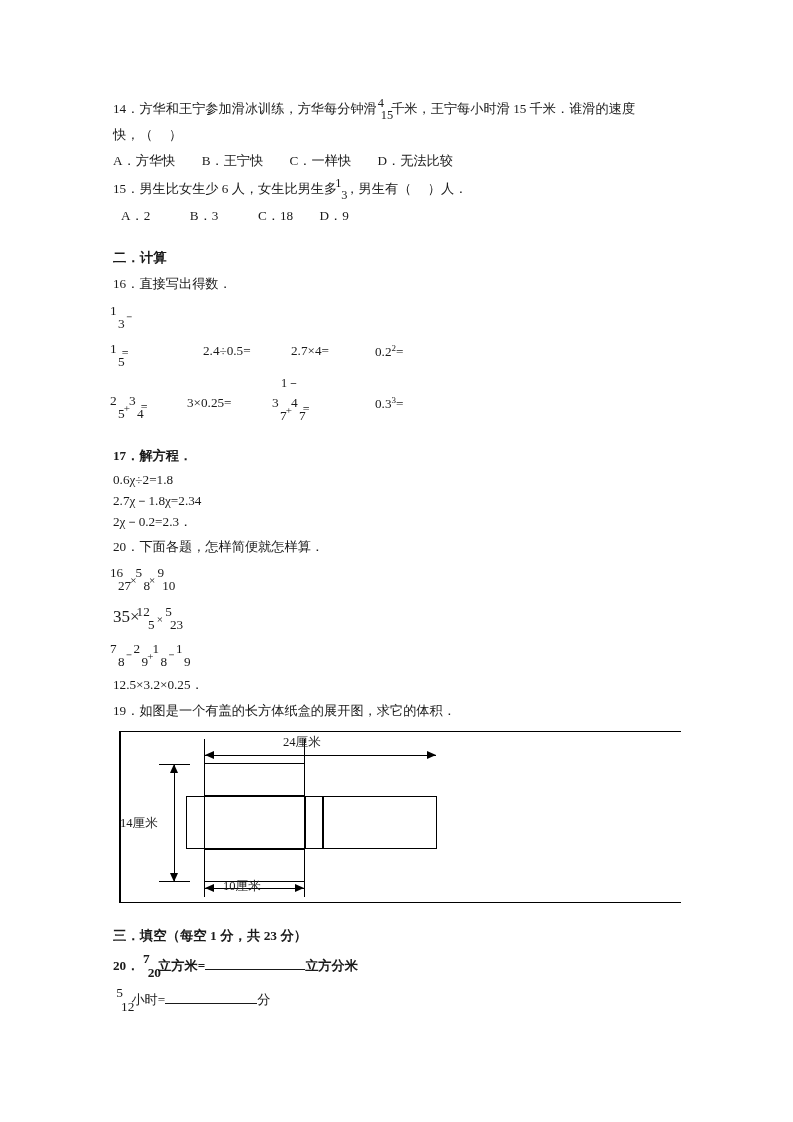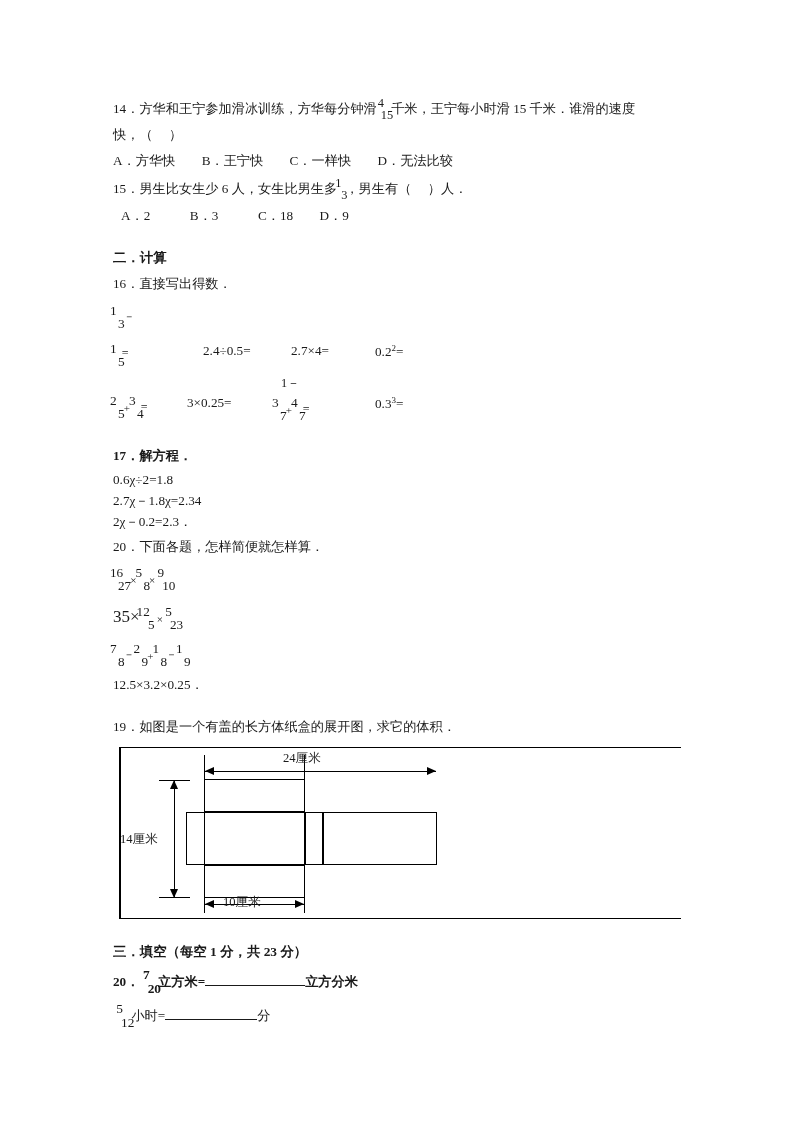--- a/index.html
+++ b/index.html
@@ -232,21 +232,21 @@
     <div class="expr">
       <span style="font-size:17px;font-family:Liberation Serif, serif;">35×</span><span class="frac frac-lg"><span class="num">12</span><span class="den">5</span></span><span class="op" style="font-size:11px;">×</span><span class="frac frac-lg"><span class="num">5</span><span class="den">23</span></span>
     </div>
 
     <div class="expr">
       <span class="frac frac-lg"><span class="num">7</span><span class="den">8</span></span><span class="op op-sub" style="font-size:11px;">－</span><span class="frac frac-lg"><span class="num">2</span><span class="den">9</span></span><span class="op" style="font-size:11px;">+</span><span class="frac frac-lg"><span class="num">1</span><span class="den">8</span></span><span class="op op-sub" style="font-size:11px;">－</span><span class="frac frac-lg"><span class="num">1</span><span class="den">9</span></span>
     </div>
 
     <div class="line" style="line-height:22px;">12.5×3.2×0.25．</div>
 
-    <div class="line" style="margin-top:18px;">
+    <div class="line" style="margin-top:2px;">
       <span>19</span><span>．如图是一个有盖的长方体纸盒的展开图，求它的体积．</span>
     </div>
 
     <div class="diagram">
 
       <div class="dgm-line" style="left:6px; top:2px; width:1.6px; height:172px;"></div>
       <div class="dgm-line" style="left:6px; top:2px; width:562px; height:1px;"></div>
       <div class="dgm-line" style="left:6px; top:173px; width:562px; height:1px;"></div>
 
       <div class="dgm-line" style="left:91px; top:10px; width:1.3px; height:158px;"></div>

